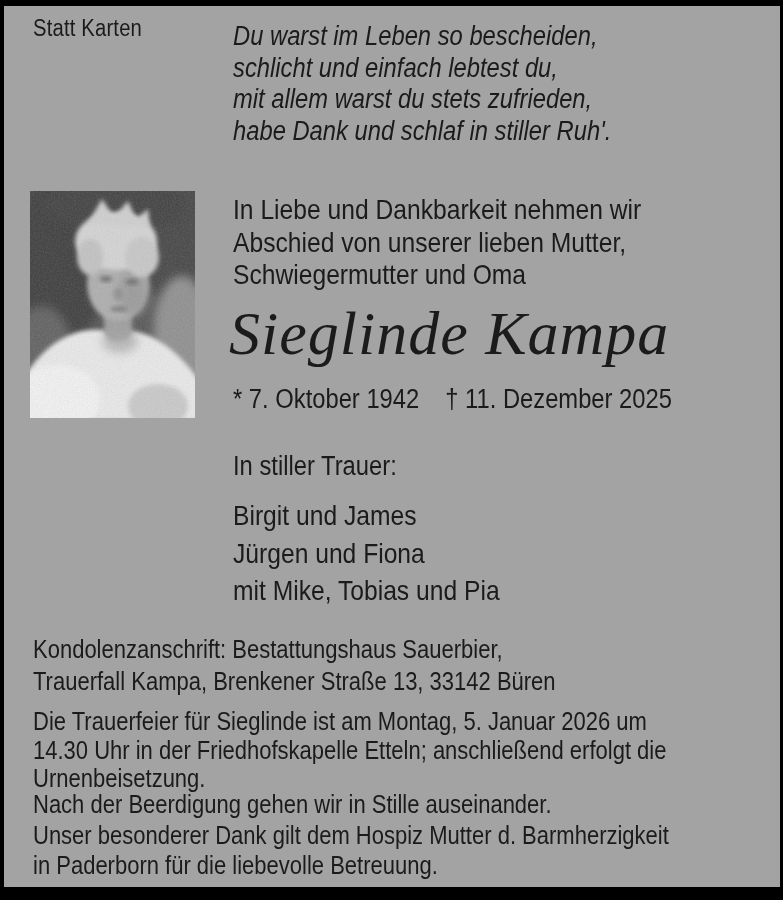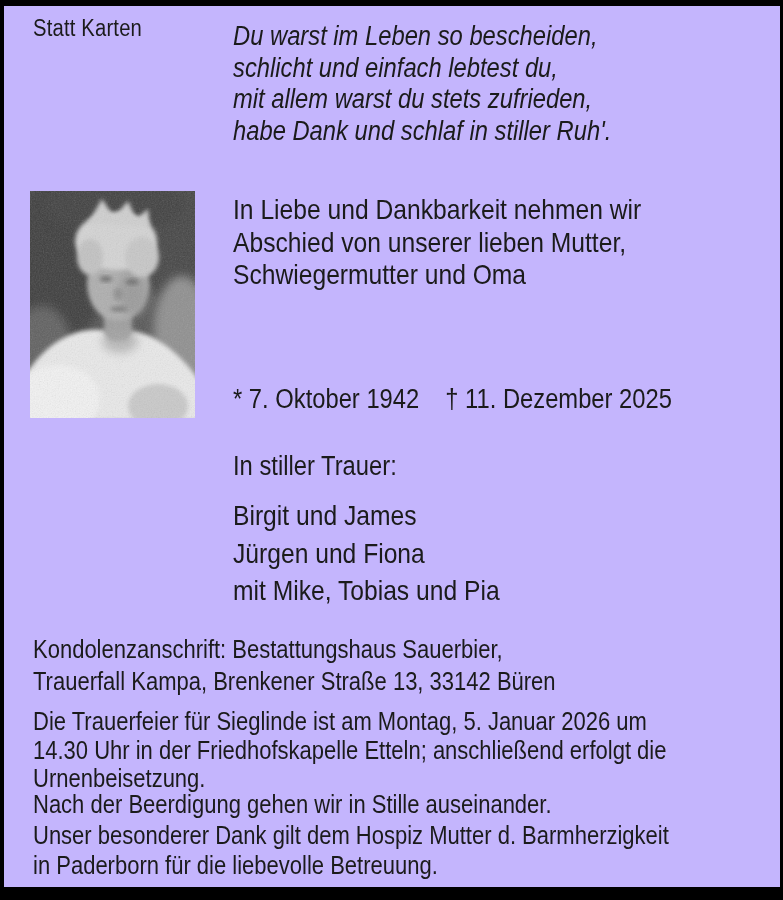--- a/index.html
+++ b/index.html
@@ -1,20 +1,20 @@
 <!DOCTYPE html>
 <html><head>
 <meta charset="utf-8">
 <style>
   html, body { margin: 0; padding: 0; background: #ffffff; }
   .page {
     position: relative;
     width: 783px;
     height: 900px;
-    background: #c4b5fd;
+    background: #a3a3a3;
     font-family: "Liberation Sans", sans-serif;
     color: #1b1b1b;
     overflow: hidden;
   }
   .frame {
     position: absolute;
     inset: 0;
     border-top: 6px solid #000;
     border-left: 4px solid #000;
     border-right: 3px solid #000;
@@ -139,20 +139,21 @@
       </g>
     </svg>
   </div>
 
   <div class="abs intro cond">
     <div>In Liebe und Dankbarkeit nehmen wir</div>
     <div>Abschied von unserer lieben Mutter,</div>
     <div>Schwiegermutter und Oma</div>
   </div>
 
+  <h1 class="abs name">Sieglinde Kampa</h1>
 
   <div class="abs dates cond">
     <span class="birth">* 7. Oktober 1942</span>
     <span class="death">† 11. Dezember 2025</span>
   </div>
 
   <div class="abs mourning-label cond">In stiller Trauer:</div>
 
   <div class="abs mourners cond">
     <div>Birgit und James</div>

